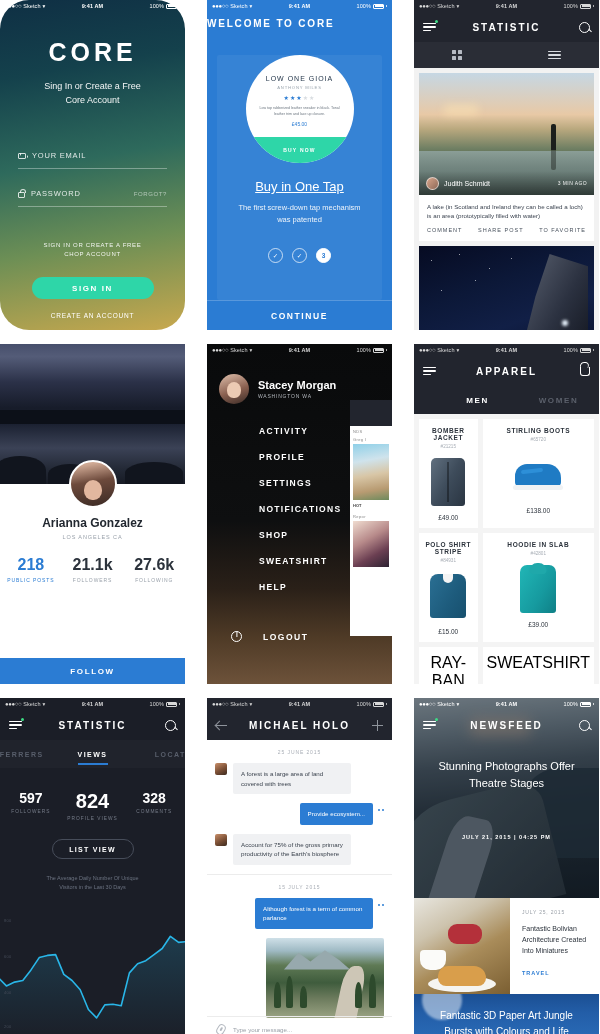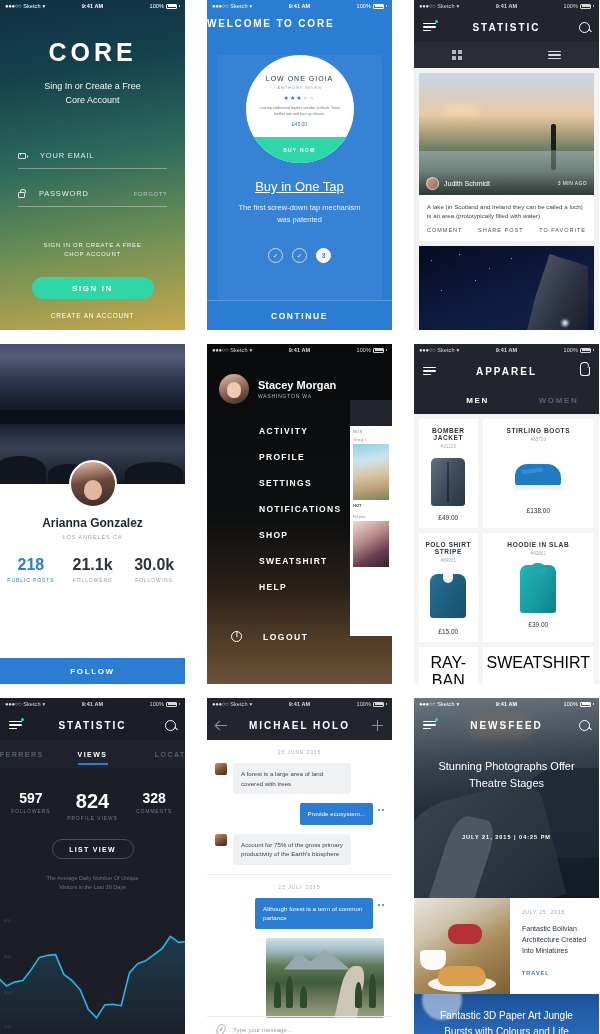--- a/index.html
+++ b/index.html
@@ -42,26 +42,26 @@
   .burger { width:13px; height:9px; display:flex; flex-direction:column; justify-content:space-between; position:relative; cursor:pointer;}
   .burger i { display:block; height:1.4px; background:#fff; border-radius:1px; }
   .burger i:nth-child(1){ width:13px; }
   .burger i:nth-child(2){ width:13px; }
   .burger i:nth-child(3){ width:8px; }
   .burger .dot { position:absolute; right:-2px; top:-2.5px; width:3px; height:3px; background:#3ddc84; border-radius:50%; }
   .icon-search { width:11px; height:11px; border:1.3px solid #fff; border-radius:50%; position:relative; margin-left:auto; }
   .icon-search:after { content:""; position:absolute; width:4px; height:1.3px; background:#fff; right:-3px; bottom:0px; transform:rotate(45deg); }
 
   
-  .s1 { height:100%; background:linear-gradient(170deg,#0f2f44 0%,#14414c 22%,#2e6a5c 48%,#6d8f55 72%,#c8a84e 100%); }
+  .s1 { height:100%; background:linear-gradient(170deg,#0f2f44 0%,#14414c 22%,#2e6a5c 48%,#6d8f55 72%,#c8a84e 100%);border-radius:29px; }
   .s1-inner { padding:0 18px; color:#fff; height:100%; display:flex; flex-direction:column; }
   .s1-logo { text-align:center; font-size:25px; font-weight:bold; letter-spacing:4px; margin-top:26px; }
   .s1-sub { text-align:center; font-size:9px; line-height:14px; margin-top:12px; font-weight:300; opacity:.95; }
   .field { margin-top:0; border-bottom:1px solid rgba(255,255,255,.35); height:26px;
-           display:flex; align-items:center; gap:14px; font-size:7.5px; letter-spacing:.8px; color:rgba(255,255,255,.85); }
+           display:flex; align-items:center; gap:6px; font-size:7.5px; letter-spacing:.8px; color:rgba(255,255,255,.85); }
   .f-first { margin-top:36px; }
   .f-second { margin-top:12px; }
   .field .forgot { margin-left:auto; font-size:6px; letter-spacing:.6px; color:rgba(255,255,255,.55); }
   .env { width:8px; height:6px; border:.8px solid rgba(255,255,255,.8); border-radius:1px; position:relative; }
   .env:after{ content:""; position:absolute; left:.5px; top:.3px; width:6px; height:3px;
               border-left:.8px solid rgba(255,255,255,.8); border-right:.8px solid rgba(255,255,255,.8);
               transform:skewY(18deg) scaleY(.7); }
   .lock { width:7px; height:6px; border:.8px solid rgba(255,255,255,.8); border-radius:1px; margin-top:2px; position:relative; }
   .lock:before{ content:""; position:absolute; width:4px; height:3.5px; border:.8px solid rgba(255,255,255,.8);
                 border-bottom:none; border-radius:3px 3px 0 0; left:1px; top:-3.6px; }
@@ -473,21 +473,21 @@
       <div class="s4-stats">
         <div class="stat blue">
           <b>218</b>
           <span>PUBLIC POSTS</span>
         </div>
         <div class="stat">
           <b>21.1k</b>
           <span>FOLLOWERS</span>
         </div>
         <div class="stat">
-          <b>30.0k</b>
+          <b>27.6k</b>
           <span>FOLLOWING</span>
         </div>
       </div>
       <div class="s4-follow">FOLLOW</div>
     </div>
   </div>
 
   <div class="screen sc2">
     <div class="narrow">
       <div class="s5">

